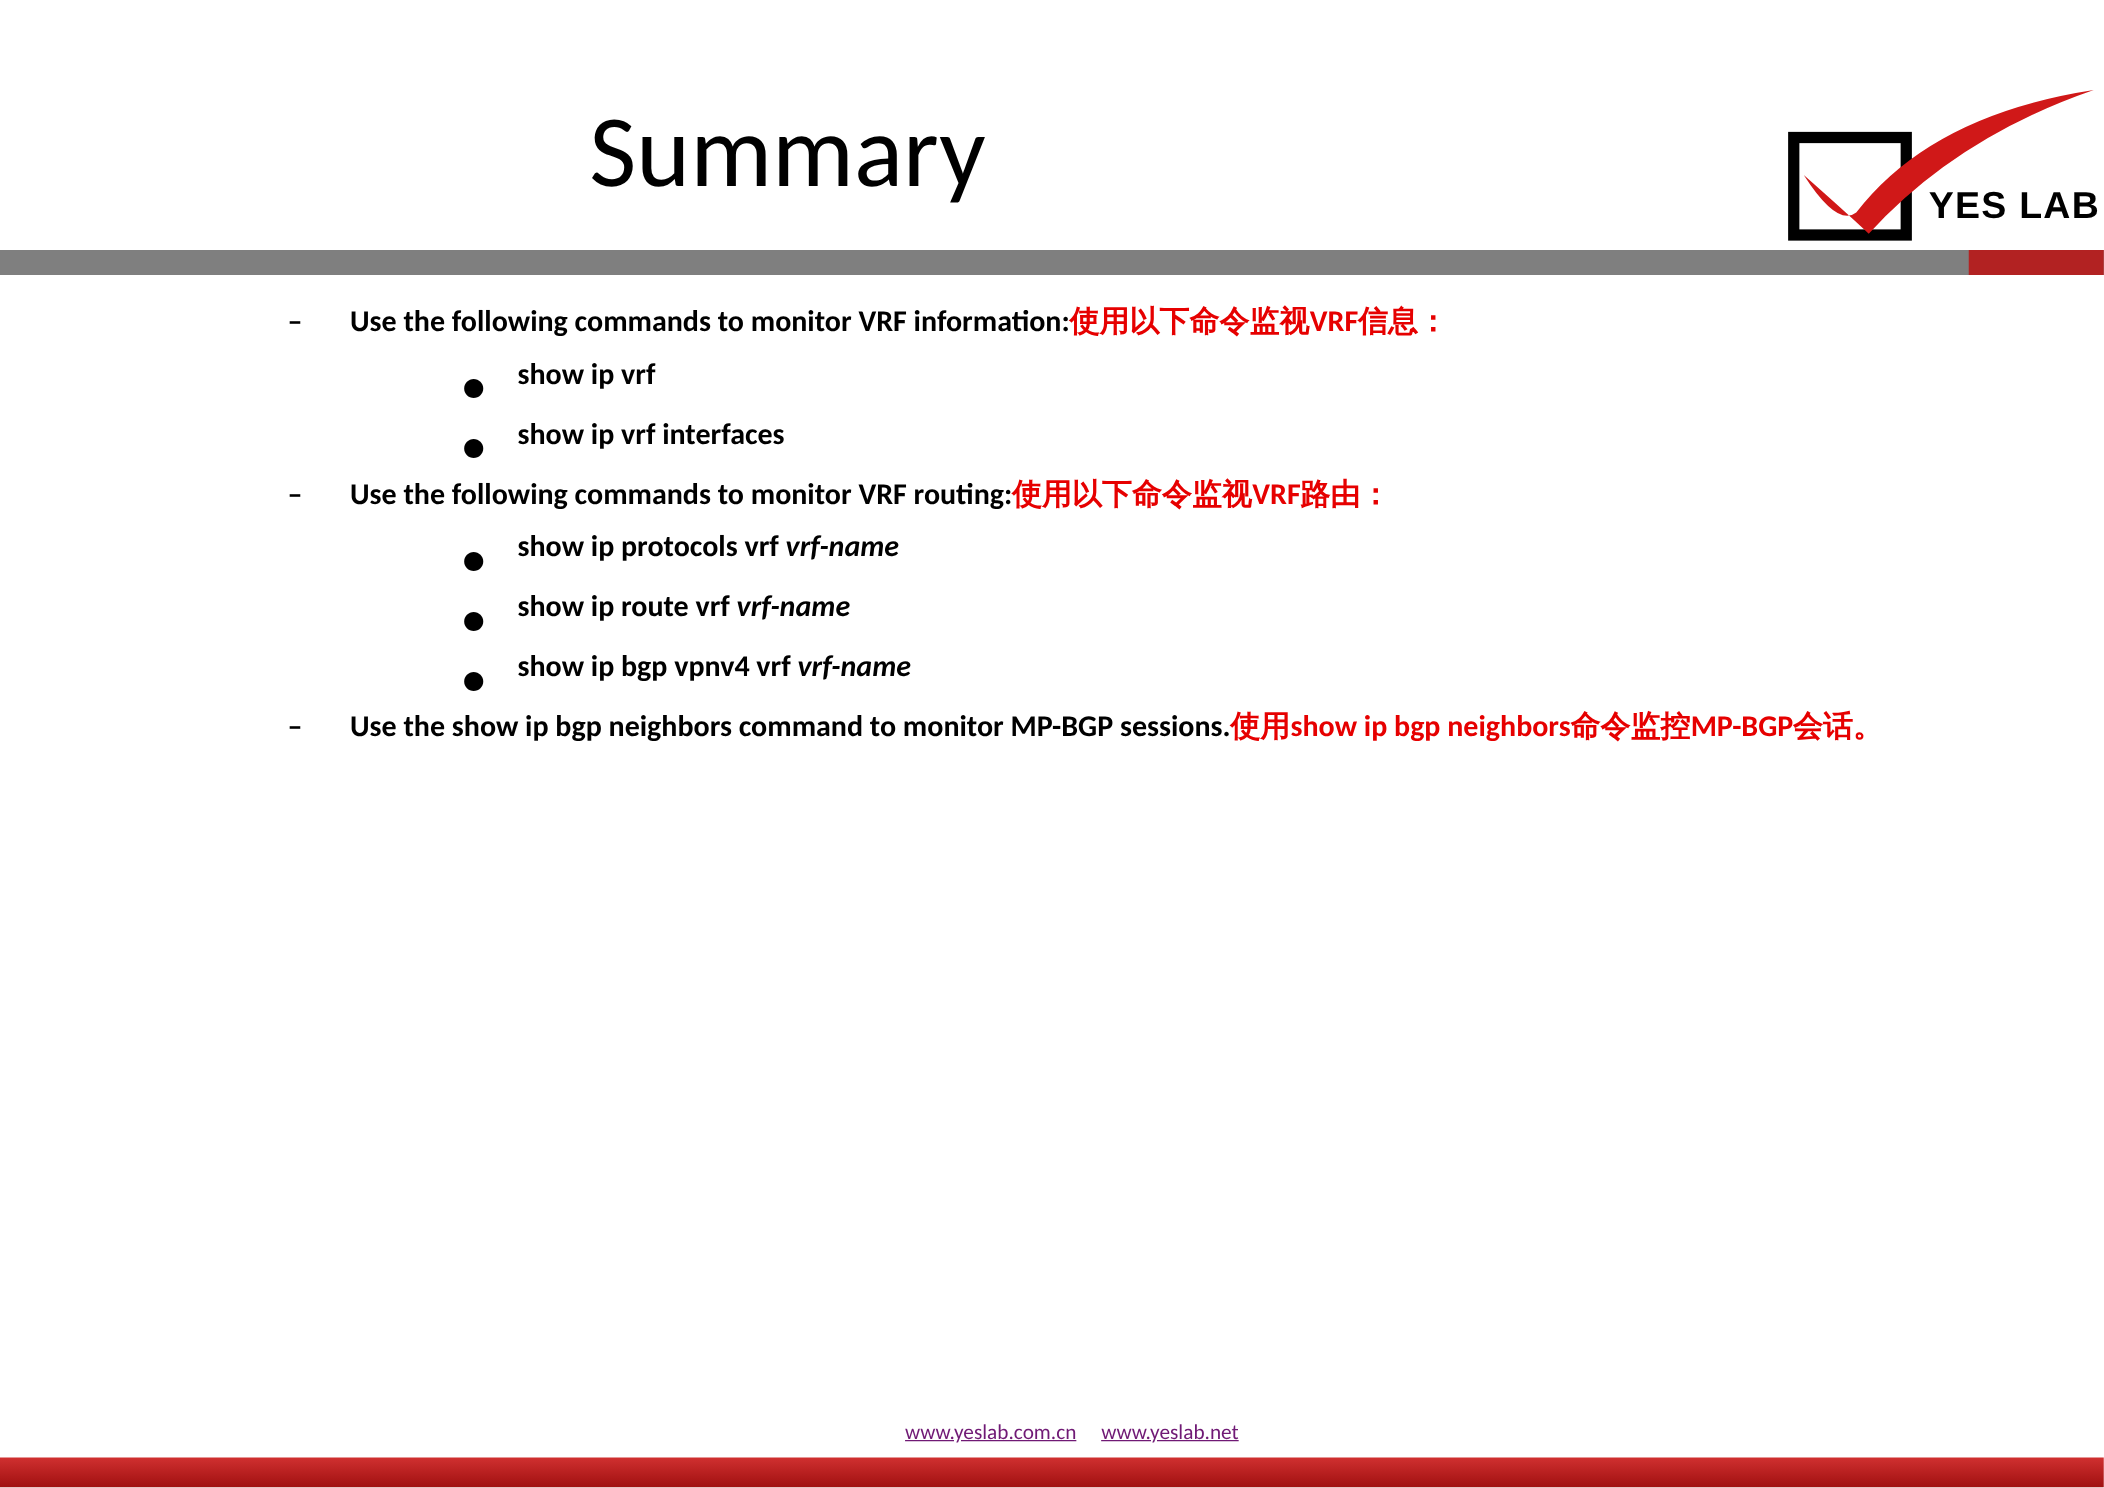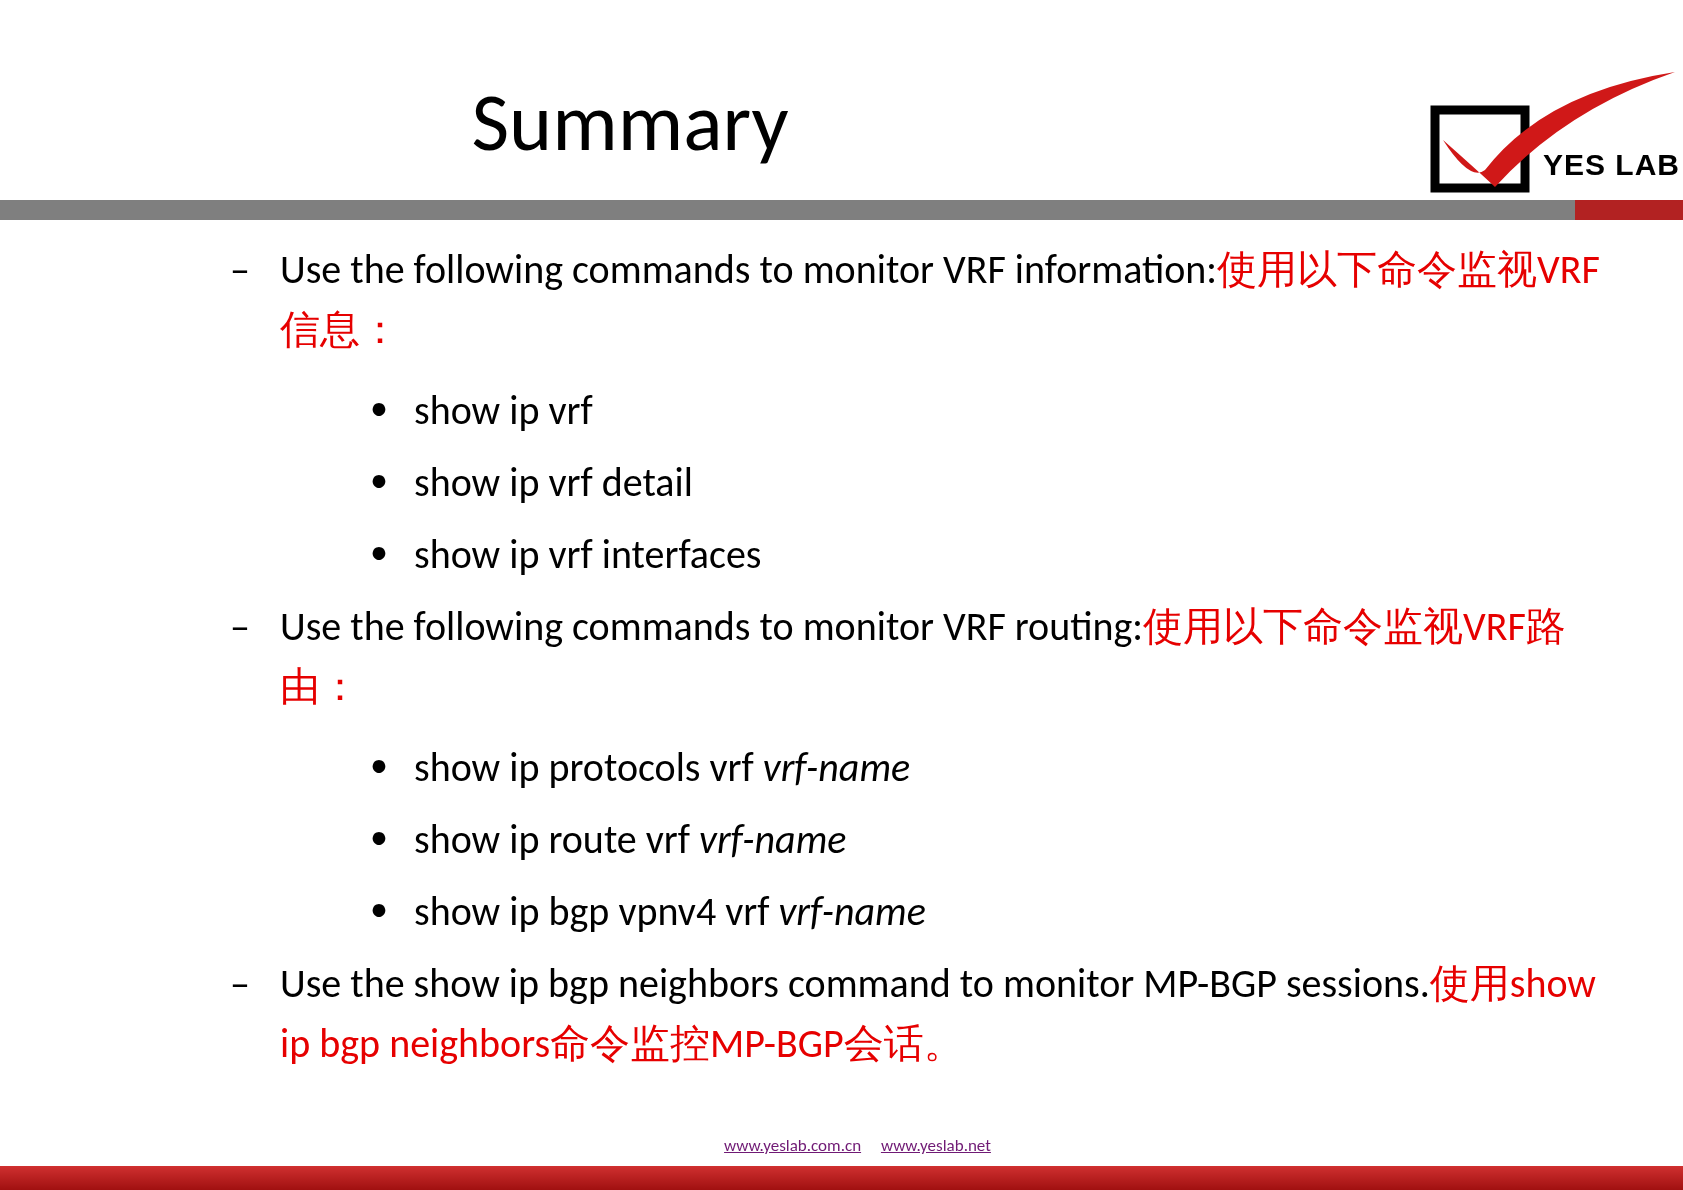--- a/index.html
+++ b/index.html
@@ -64,38 +64,39 @@
     right: 0;
     width: 140px;
     height: 20px;
     background: #b22222;
   }
   .content {
     position: absolute;
     top: 240px;
     left: 230px;
     right: 80px;
-    font-size: 40px;
+    font-size: 24px;
     line-height: 1.5;
+    font-weight: bold;
   }
   .l1 {
     position: relative;
     padding-left: 50px;
     margin-bottom: 8px;
   }
   .l1::before {
     content: "–";
     position: absolute;
     left: 0;
     top: 0;
     color: #000;
   }
   .l2-group {
     margin-left: 90px;
-    margin-top: 21px;
+    margin-top: 6px;
     margin-bottom: 6px;
   }
   .l2 {
     position: relative;
     padding-left: 44px;
     margin-bottom: 12px;
   }
   .l2::before {
     content: "•";
     position: absolute;
@@ -145,21 +146,20 @@
 
   <div class="grey-bar"></div>
   <div class="red-bar"></div>
 
   <div class="content">
 
     <div class="l1">
       <span>Use the following commands to monitor VRF information:</span><span class="red-text">使用以下命令监视VRF信息：</span>
       <div class="l2-group">
         <div class="l2"><span>show ip vrf</span></div>
-        <div class="l2"><span>show ip vrf detail</span></div>
         <div class="l2"><span>show ip vrf interfaces</span></div>
       </div>
     </div>
 
     <div class="l1">
       <span>Use the following commands to monitor VRF routing:</span><span class="red-text">使用以下命令监视VRF路由：</span>
       <div class="l2-group">
         <div class="l2"><span>show ip protocols vrf </span><span class="italic">vrf-name</span></div>
         <div class="l2"><span>show ip route vrf </span><span class="italic">vrf-name</span></div>
         <div class="l2"><span>show ip bgp vpnv4 vrf </span><span class="italic">vrf-name</span></div>

